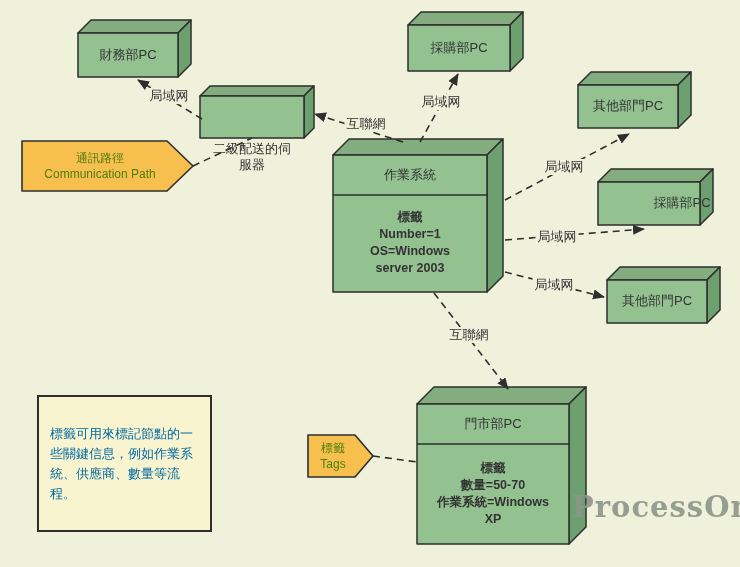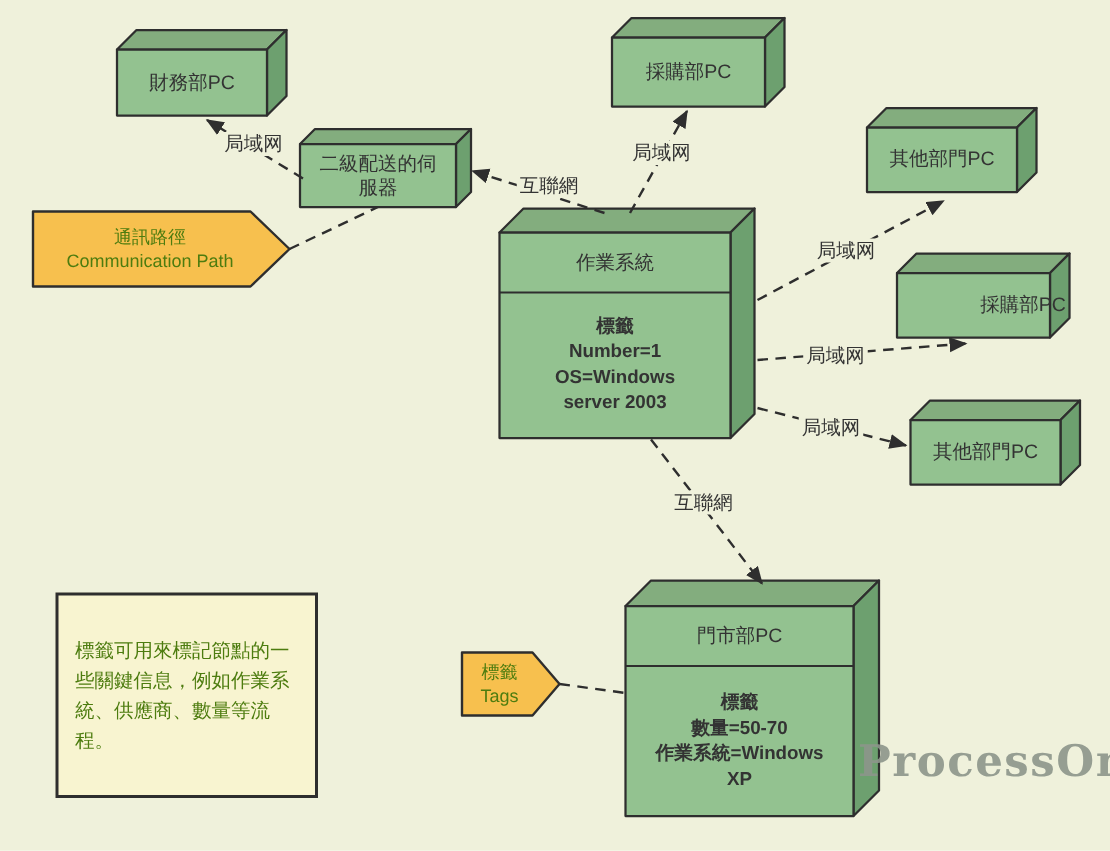--- a/index.html
+++ b/index.html
@@ -23,33 +23,33 @@
   .f-side{fill:var(--node-side);}
   .face{stroke:var(--line);stroke-width:1.5;stroke-linejoin:round;}
   .divider{stroke:var(--line);stroke-width:1.4;}
   .callout{fill:var(--callout-fill);stroke:var(--line);stroke-width:1.6;stroke-linejoin:round;}
   .edge{stroke:var(--line);stroke-width:1.6;stroke-dasharray:7 5;fill:none;}
   .arrowhead{fill:var(--line);}
   .lbl{
     position:absolute;z-index:2;transform:translate(-50%,-50%);
     font-size:13px;color:#333;text-align:center;white-space:nowrap;line-height:16px;
   }
-  .wrap-lbl{white-space:normal;width:86px;}
+  .wrap-lbl{white-space:normal;width:86px;margin-top:40px;}
   .pre-lbl{white-space:pre-line;}
   .title-lbl{font-size:13px;}
   .body-lbl{white-space:pre-line;font-weight:bold;font-size:12.5px;line-height:17px;}
   .edge-lbl{font-size:13px;background:var(--background);padding:0 2px;}
   .callout-lbl{font-size:12px;line-height:16px;color:#4d7c0f;}
   .note-box{
     position:absolute;left:37px;top:395px;width:175px;height:137px;z-index:2;
     background:var(--note-fill);border:2px solid var(--line);box-sizing:border-box;
     display:flex;align-items:center;
   }
   .note-text{
-    padding:0 11px;font-size:13px;line-height:20px;color:#4d7c0f;text-align:left;
+    padding:0 11px;font-size:13px;line-height:20px;color:#0369a1;text-align:left;
   }
   .watermark{
     position:absolute;left:572px;top:490px;z-index:3;
     font-family:"DejaVu Serif","Liberation Serif",serif;font-weight:bold;
     font-size:29px;color:#8d968b;opacity:.9;letter-spacing:1px;
   }
 </style>
 </head>
 <body>
 

